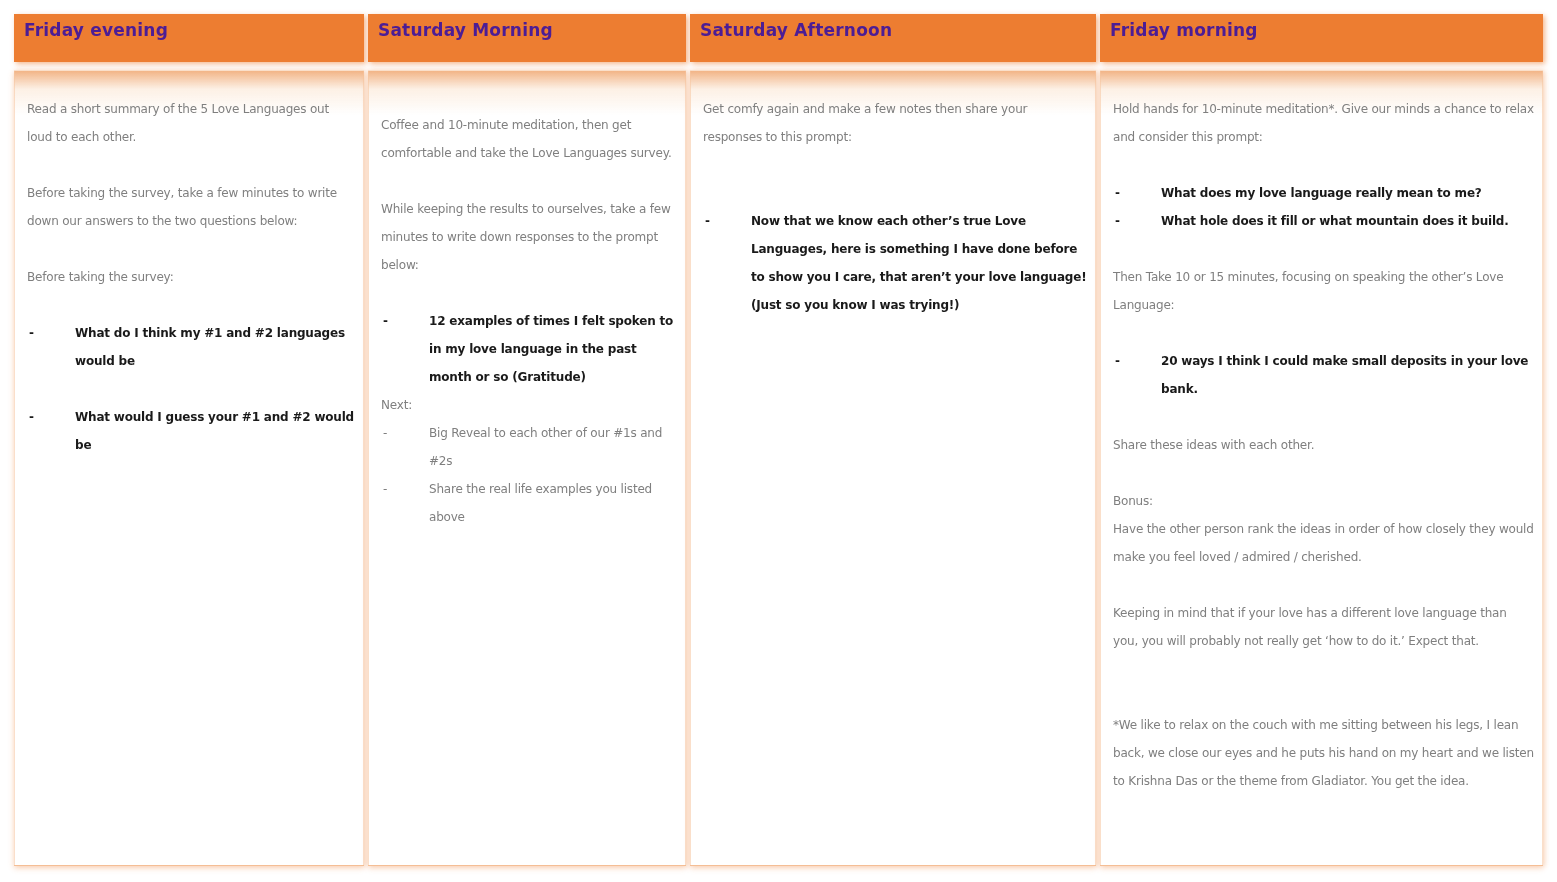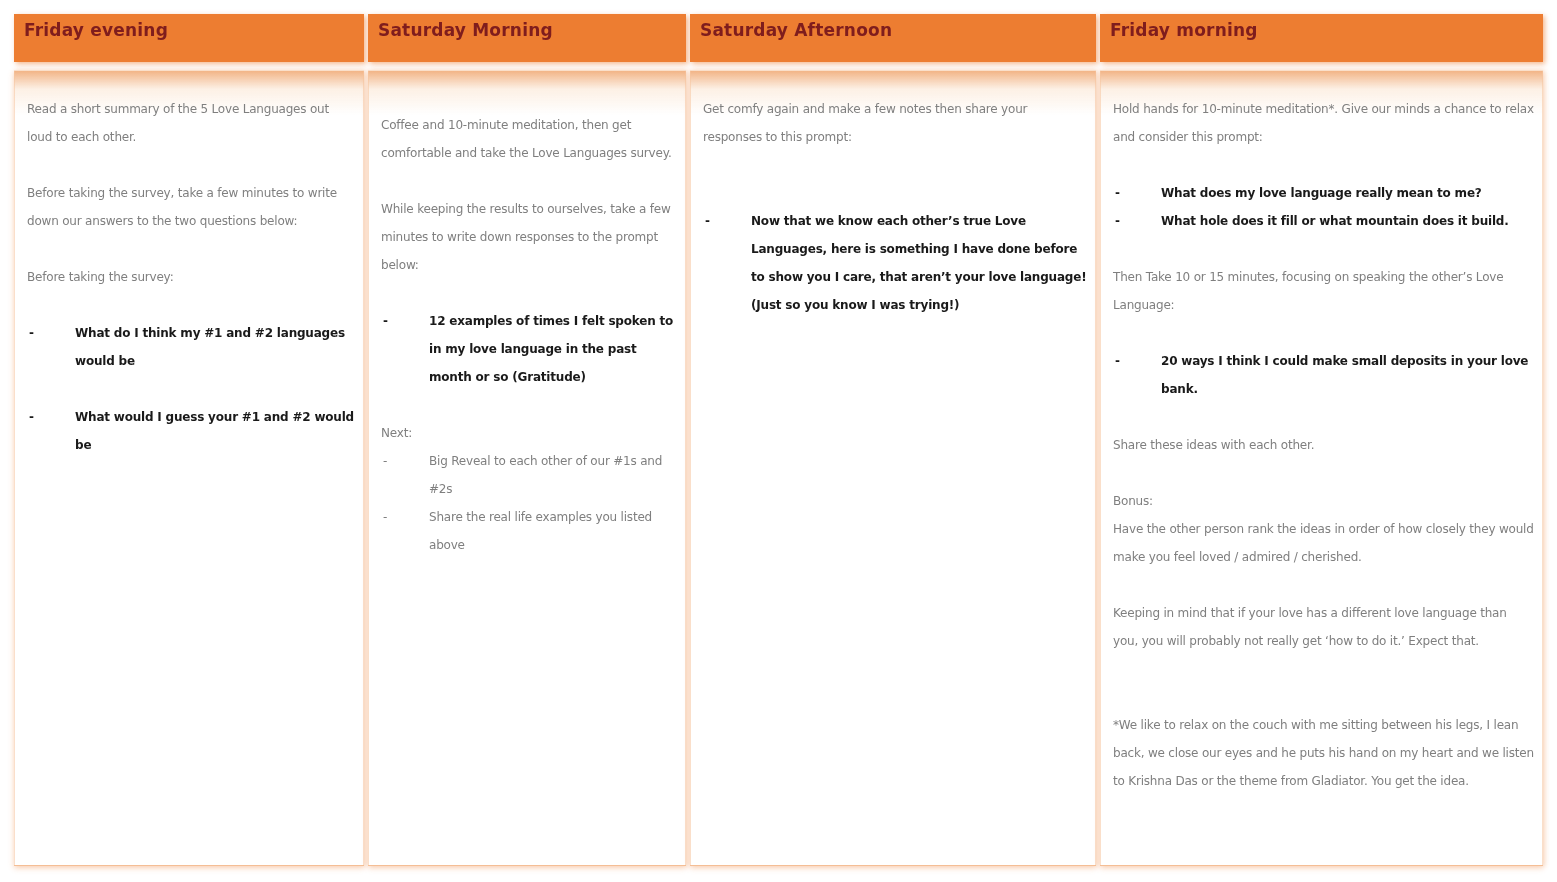--- a/index.html
+++ b/index.html
@@ -19,21 +19,21 @@
   .schedule-table {
     display: grid;
     grid-template-columns: 350px 318px 406px 443px;
     grid-template-rows: 48px 1fr;
     column-gap: 4px;
     row-gap: 8px;
     height: 852px;
   }
   .hcell {
     background: #ED7D31;
-    color: #7f1d1d;
+    color: #4c1d95;
     font-weight: bold;
     font-size: 17px;
     padding: 6px 10px;
     box-sizing: border-box;
     box-shadow: 2px 2px 5px rgba(237,125,49,0.55);
     letter-spacing: 0.2px;
   }
   .bcell {
     background:
       linear-gradient(to bottom, rgba(238,156,95,0.75) 0px, rgba(248,212,180,0.35) 18px, rgba(255,255,255,0) 44px),
@@ -75,21 +75,21 @@
         <div class="para text-gray" style="margin-top: 0px;">Read a short summary of the 5 Love Languages out loud to each other.</div>
         <div class="para text-gray" style="margin-top: 28px;">Before taking the survey, take a few minutes to write down our answers to the two questions below:</div>
         <div class="para text-gray" style="margin-top: 28px;">Before taking the survey:</div>
         <div class="bullet text-bold" style="margin-top: 28px;"><span class="dash">-</span><span>What do I think my #1 and #2 languages would be</span></div>
         <div class="bullet text-bold" style="margin-top: 28px;"><span class="dash">-</span><span>What would I guess your #1 and #2 would be</span></div>
       </div>
     <div class="bcell">
         <div class="para text-gray" style="margin-top: 16px;">Coffee and 10-minute meditation, then get comfortable and take the Love Languages survey.</div>
         <div class="para text-gray" style="margin-top: 28px;">While keeping the results to ourselves, take a few minutes to write down responses to the prompt below:</div>
         <div class="bullet text-bold" style="margin-top: 28px;"><span class="dash">-</span><span>12 examples of times I felt spoken to in my love language in the past month or so (Gratitude)</span></div>
-        <div class="para text-gray" style="margin-top: 28px;">Next:</div>
+        <div class="para text-gray" style="">Next:</div>
         <div class="bullet text-gray" style="margin-top: 0px;"><span class="dash">-</span><span>Big Reveal to each other of our #1s and #2s</span></div>
         <div class="bullet text-gray" style="margin-top: 0px;"><span class="dash">-</span><span>Share the real life examples you listed above</span></div>
       </div>
     <div class="bcell">
         <div class="para text-gray" style="margin-top: 0px;">Get comfy again and make a few notes then share your responses to this prompt:</div>
         <div class="bullet text-bold" style="margin-top: 56px;"><span class="dash">-</span><span>Now that we know each other’s true Love Languages, here is something I have done before to show you I care, that aren’t your love language!  (Just so you know I was trying!)</span></div>
       </div>
     <div class="bcell">
         <div class="para text-gray" style="margin-top: 0px;">Hold hands for 10-minute meditation*. Give our minds a chance to relax and consider this prompt:</div>
         <div class="bullet text-bold" style="margin-top: 28px;"><span class="dash">-</span><span>What does my love language really mean to me?</span></div>

